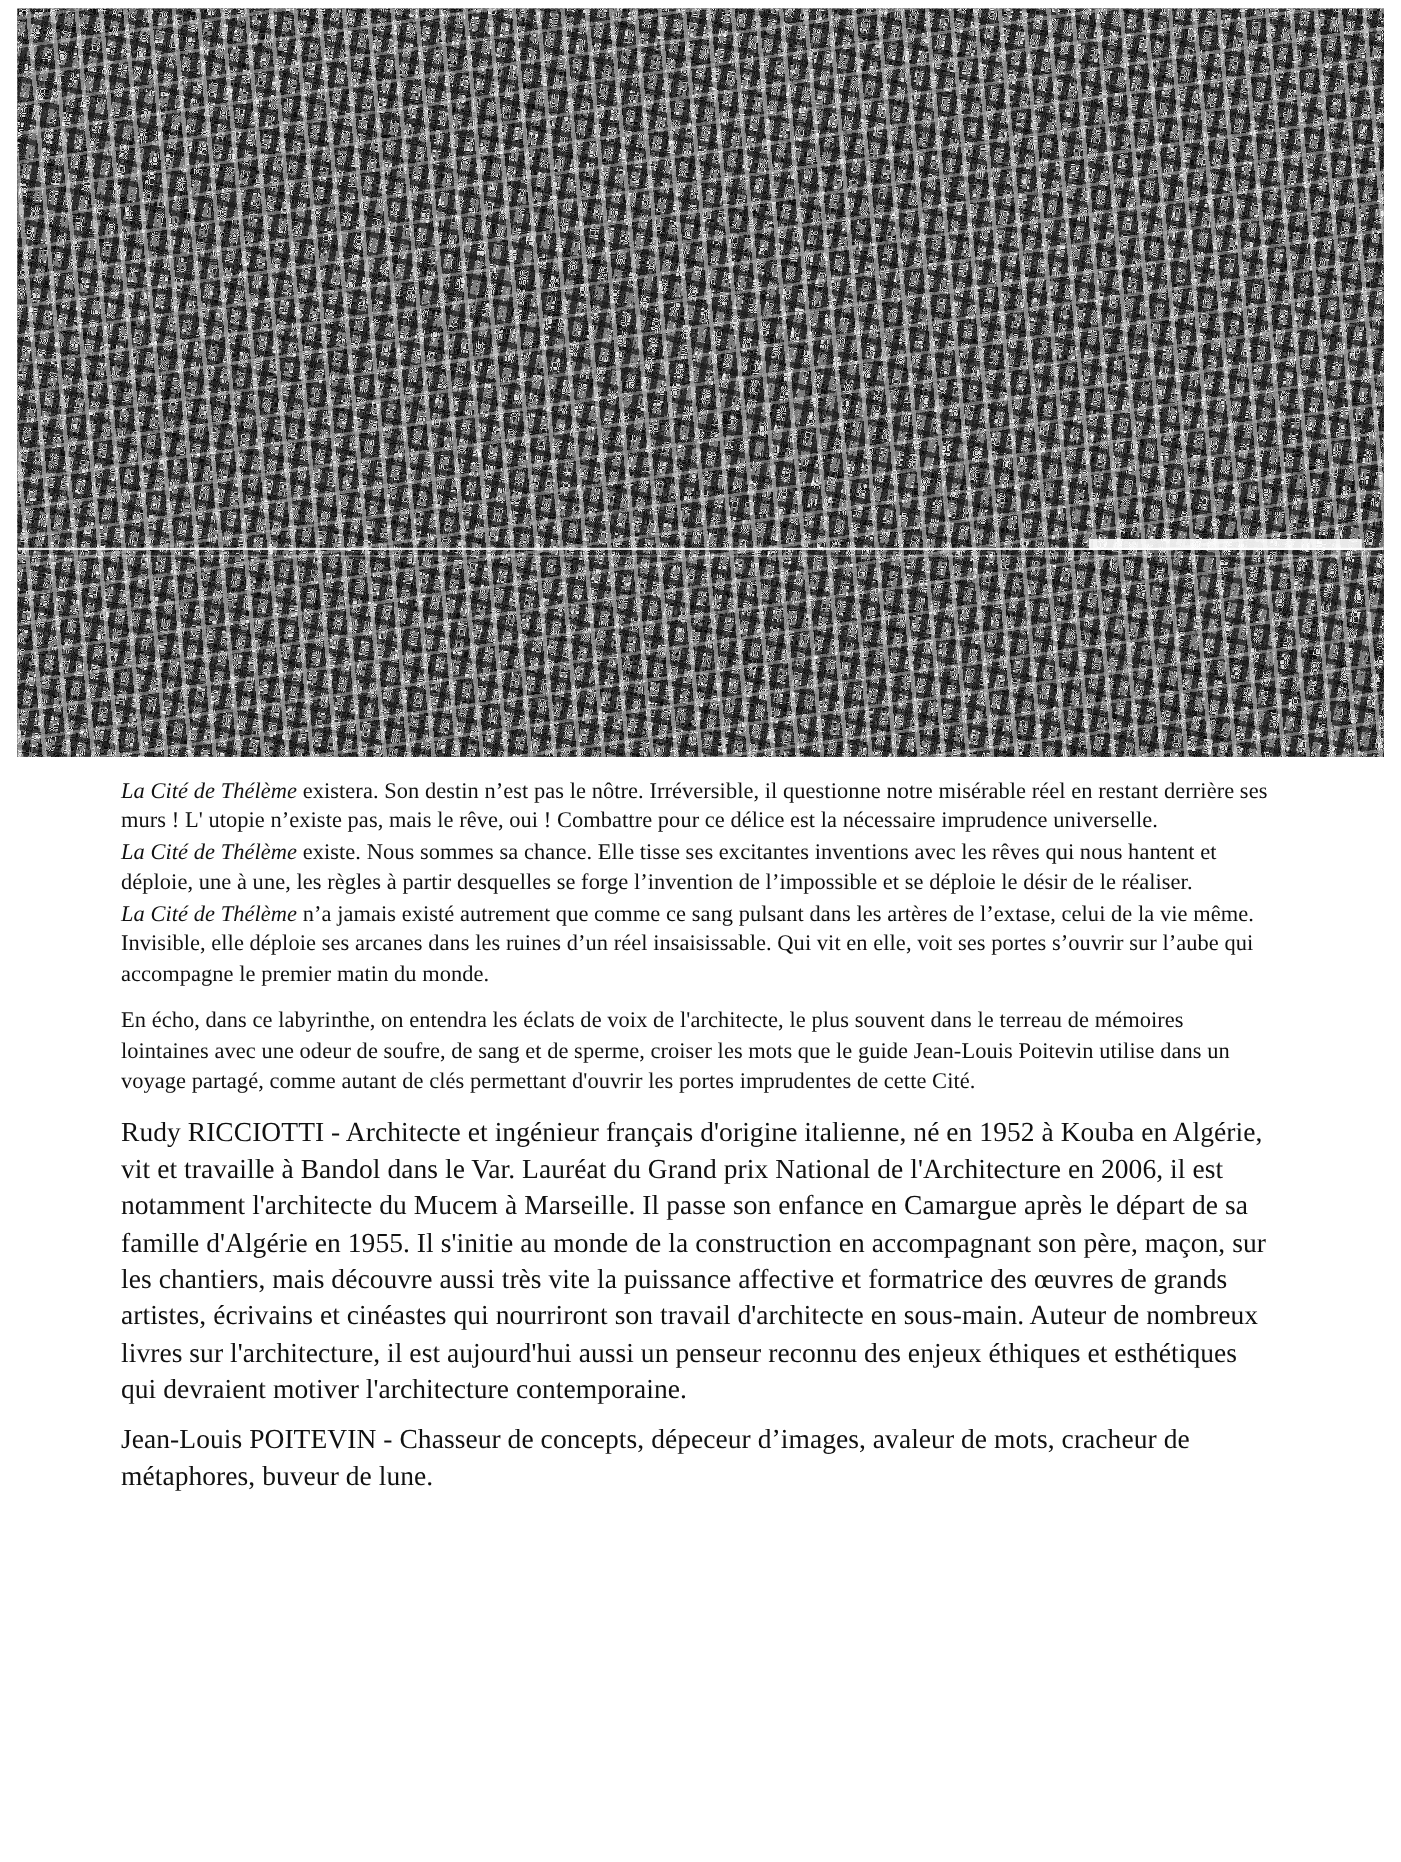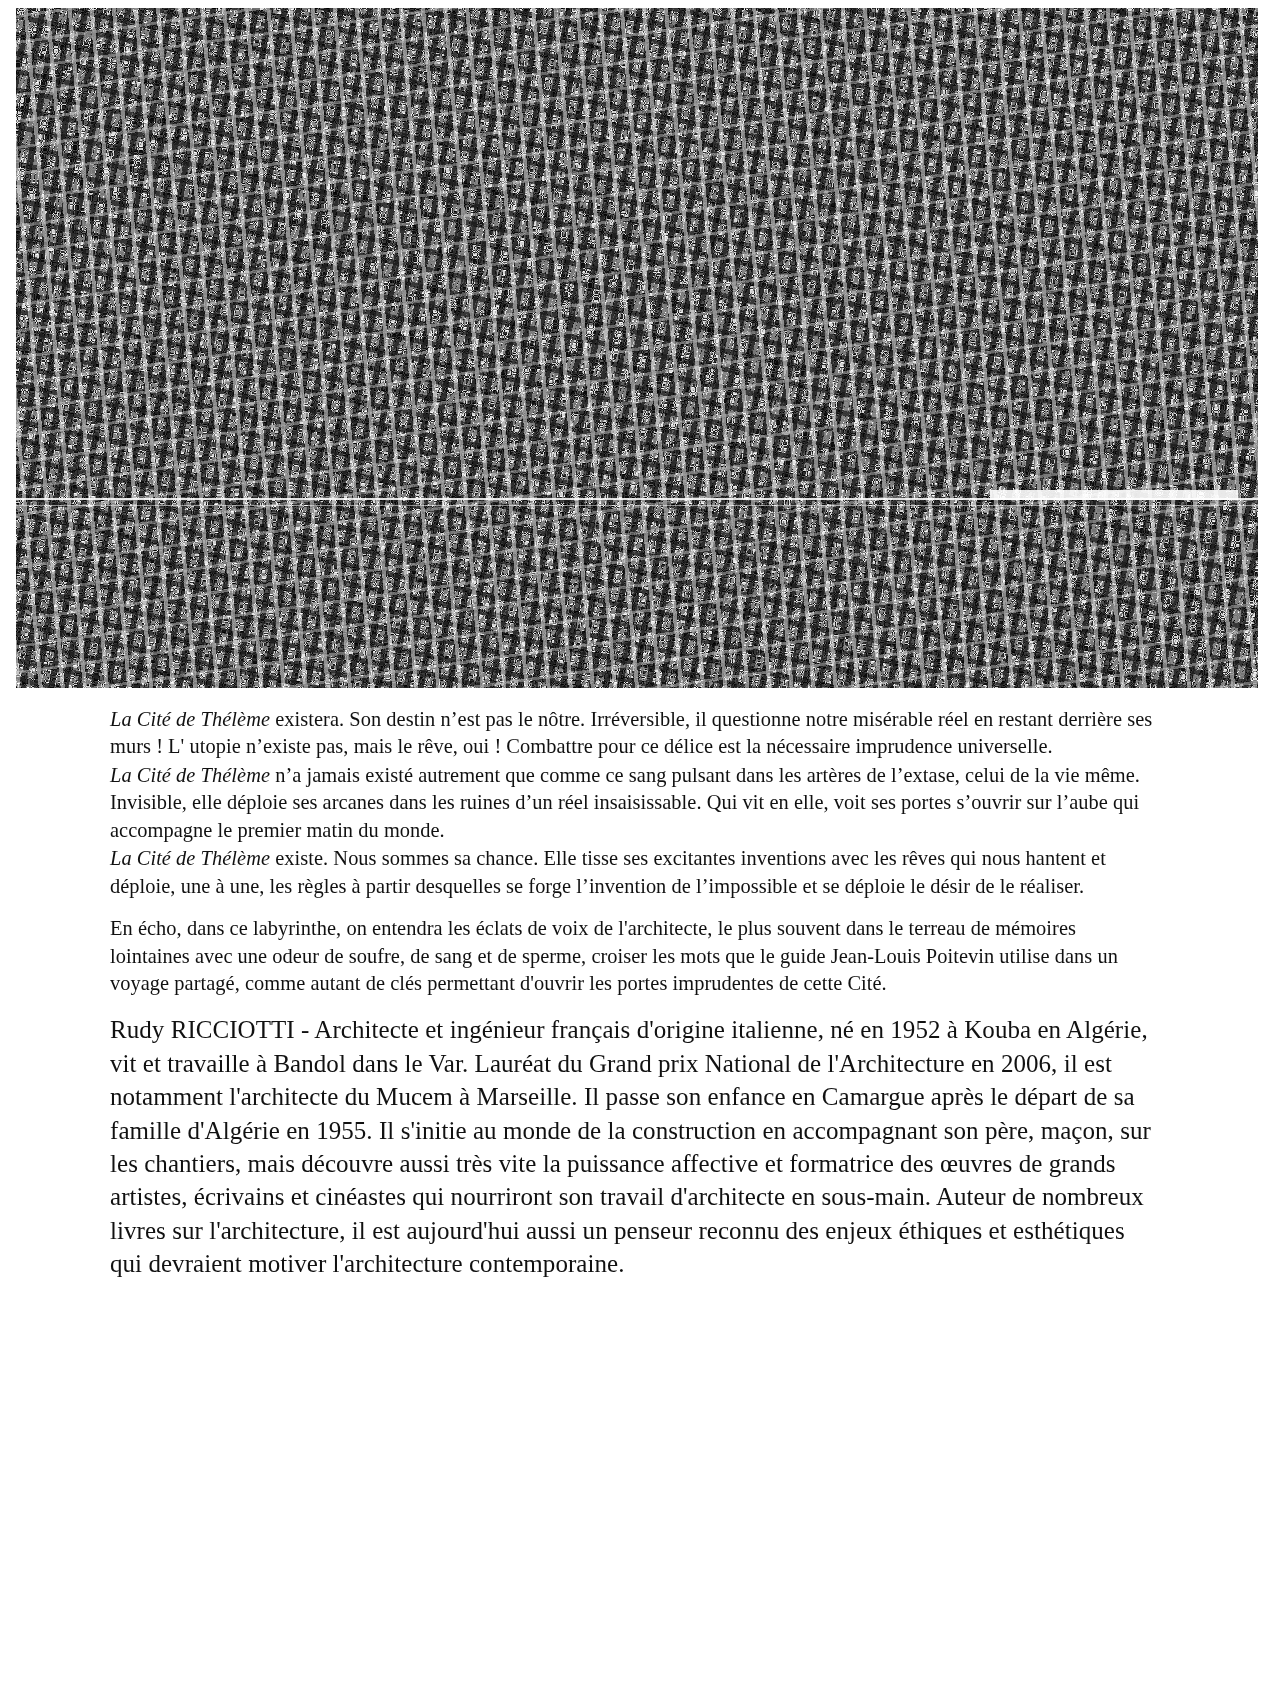--- a/index.html
+++ b/index.html
@@ -170,30 +170,31 @@
     <div class="noise-layer nl5"></div>
     <div class="cover-seam"></div>
     <div class="cover-seam2"></div>
     <div class="cover-notch"></div>
   </div>
 
   <div class="backtext">
 
     <div class="blurb-group">
       <p><span class="italic">La Cité de Thélème</span><span> existera. Son destin n’est pas le nôtre. Irréversible, il questionne notre misérable réel en restant derrière ses murs ! L' utopie n’existe pas, mais le rêve, oui ! Combattre pour ce délice est la nécessaire imprudence universelle.</span></p>
+      <p><span class="italic">La Cité de Thélème</span><span> existe. Nous sommes sa chance. Elle tisse ses excitantes inventions avec les rêves qui nous hantent et déploie, une à une, les règles à partir desquelles se forge l’invention de l’impossible et se déploie le désir de le réaliser.</span></p>
       <p><span class="italic">La Cité de Thélème</span><span> n’a jamais existé autrement que comme ce sang pulsant dans les artères de l’extase, celui de la vie même. Invisible, elle déploie ses arcanes dans les ruines d’un réel insaisissable. Qui vit en elle, voit ses portes s’ouvrir sur l’aube qui accompagne le premier matin du monde.</span></p>
-      <p><span class="italic">La Cité de Thélème</span><span> existe. Nous sommes sa chance. Elle tisse ses excitantes inventions avec les rêves qui nous hantent et déploie, une à une, les règles à partir desquelles se forge l’invention de l’impossible et se déploie le désir de le réaliser.</span></p>
     </div>
 
     <div class="blurb-group">
       <p>En écho, dans ce labyrinthe, on entendra les éclats de voix de l'architecte, le plus souvent dans le terreau de mémoires lointaines avec une odeur de soufre, de sang et de sperme, croiser les mots que le guide Jean-Louis Poitevin utilise dans un voyage partagé, comme autant de clés permettant d'ouvrir les portes imprudentes de cette Cité.</p>
     </div>
 
     <div class="blurb-group gap-top">
       <p class="bio">Rudy RICCIOTTI - Architecte et ingénieur français d'origine italienne, né en 1952 à Kouba en Algérie, vit et travaille à Bandol dans le Var. Lauréat du Grand prix National de l'Architecture en 2006, il est notamment l'architecte du Mucem à Marseille.  Il passe son enfance en Camargue après le départ de sa famille d'Algérie en 1955. Il s'initie au monde de la construction en accompagnant son père, maçon, sur les chantiers, mais découvre aussi très vite la puissance affective et formatrice des œuvres de grands artistes, écrivains et cinéastes qui nourriront son travail d'architecte en sous-main. Auteur de nombreux livres sur l'architecture, il est aujourd'hui aussi un penseur reconnu des enjeux éthiques et esthétiques qui devraient motiver l'architecture contemporaine.</p>
+      <p class="bio" style="margin-top:12px">Jean-Louis POITEVIN - Chasseur de concepts, dépeceur d’images, avaleur de mots, cracheur de métaphores, buveur de lune.</p>
     </div>
 
   </div>
 
   <div class="isbn-block">
     <div>ISBN 978-2-38162-010-7</div>
     <div>PRIX : €29</div>
   </div>
 
   <div class="barcode-wrap">

